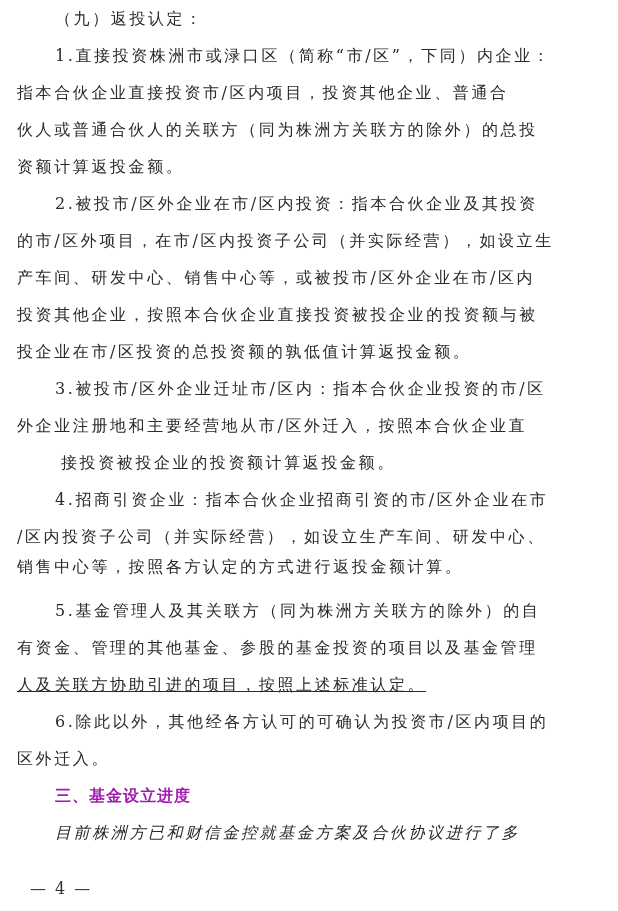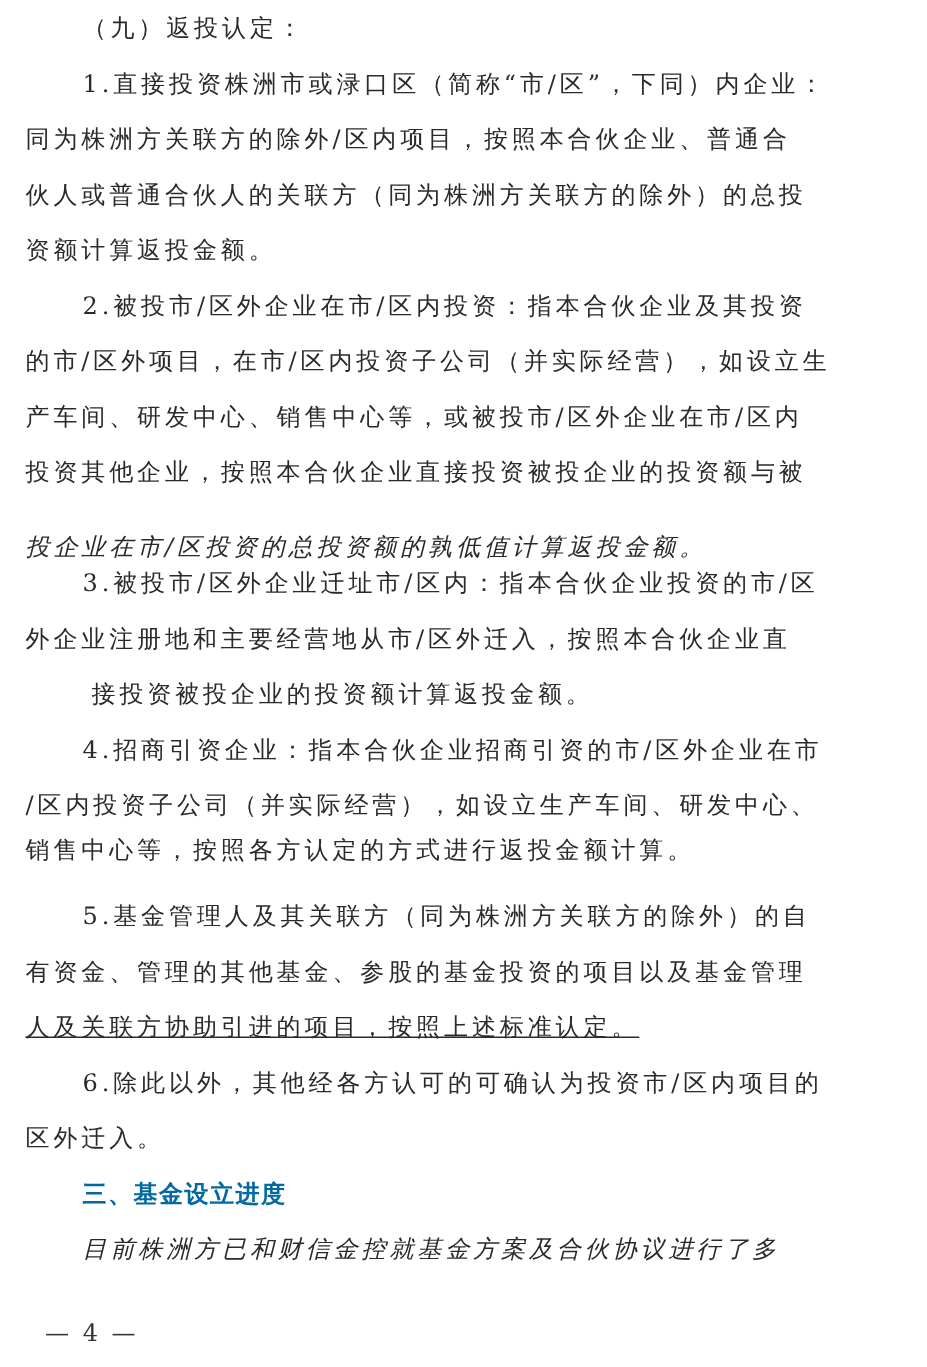--- a/index.html
+++ b/index.html
@@ -28,47 +28,47 @@
       font-size: 16px;
       line-height: 37px;
       white-space: nowrap;
       letter-spacing: 2.6px;
     }
     .indent { left: 38px; }
     .heading {
       font-family: "DejaVu Sans", "Liberation Sans", sans-serif;
       font-weight: bold;
       letter-spacing: 1px;
-      color: #0369a1;
+      color: #a21caf;
     }
     .footer {
       position: absolute;
       left: 30px;
       top: 879px;
       font-size: 16px;
       color: #333;
       letter-spacing: 2px;
     }
   </style>
 </head>
 <body>
 
 <div class="page">
   <div class="line indent" style="top:0px;">（九）返投认定：</div>
 
   <div class="line indent" style="top:37px;">1.直接投资株洲市或渌口区（简称“市/区”，下同）内企业：</div>
-  <div class="line" style="top:74px;">同为株洲方关联方的除外/区内项目，按照本合伙企业、普通合</div>
+  <div class="line" style="top:74px;">指本合伙企业直接投资市/区内项目，投资其他企业、普通合</div>
   <div class="line" style="top:111px;">伙人或普通合伙人的关联方（同为株洲方关联方的除外）的总投</div>
   <div class="line" style="top:148px;">资额计算返投金额。</div>
 
   <div class="line indent" style="top:185px;">2.被投市/区外企业在市/区内投资：指本合伙企业及其投资</div>
   <div class="line" style="top:222px;">的市/区外项目，在市/区内投资子公司（并实际经营），如设立生</div>
   <div class="line" style="top:259px;">产车间、研发中心、销售中心等，或被投市/区外企业在市/区内</div>
   <div class="line" style="top:296px;">投资其他企业，按照本合伙企业直接投资被投企业的投资额与被</div>
-  <div class="line" style="top:346px;font-style:italic;">投企业在市/区投资的总投资额的孰低值计算返投金额。</div>
+  <div class="line" style="top:333px;">投企业在市/区投资的总投资额的孰低值计算返投金额。</div>
 
   <div class="line indent" style="top:370px;">3.被投市/区外企业迁址市/区内：指本合伙企业投资的市/区</div>
   <div class="line" style="top:407px;">外企业注册地和主要经营地从市/区外迁入，按照本合伙企业直</div>
   <div class="line" style="top:444px;margin-left:44px;">接投资被投企业的投资额计算返投金额。</div>
 
   <div class="line indent" style="top:481px;">4.招商引资企业：指本合伙企业招商引资的市/区外企业在市</div>
   <div class="line" style="top:518px;">/区内投资子公司（并实际经营），如设立生产车间、研发中心、</div>
   <div class="line" style="top:550px;font-family:Liberation Mono, monospace;">销售中心等，按照各方认定的方式进行返投金额计算。</div>
 
   <div class="line indent" style="top:592px;">5.基金管理人及其关联方（同为株洲方关联方的除外）的自</div>

